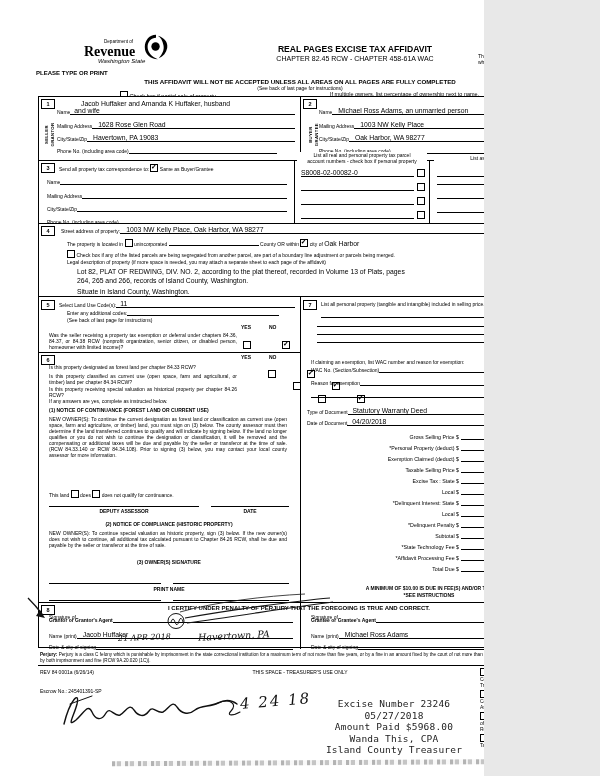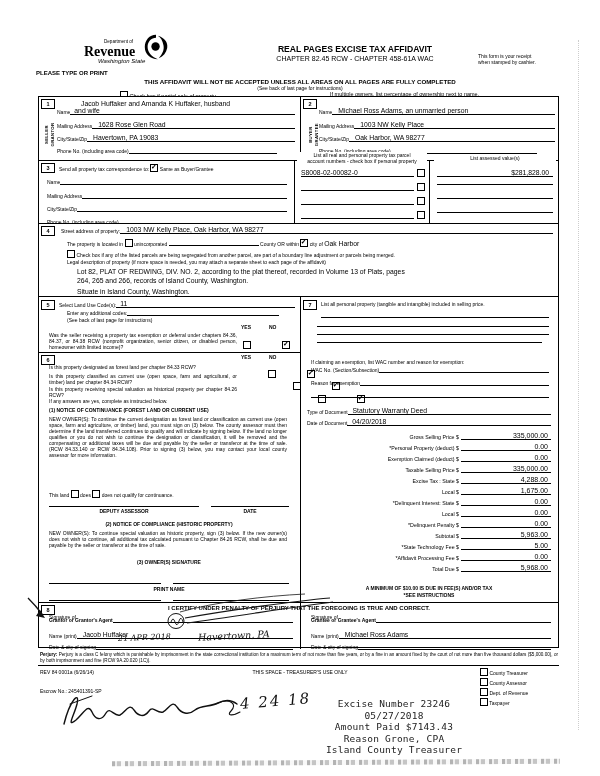--- a/index.html
+++ b/index.html
@@ -1,16 +1,16 @@
 <!DOCTYPE html>
 <html><head>
 <meta charset="utf-8">
 <style>
   html,body{margin:0;padding:0;background:#e8e8e8;}
-  .page{position:relative;width:600px;height:776px;background:#ffffff;
+  .page{position:relative;width:484px;height:776px;background:#ffffff;
         font-family:"Liberation Sans",sans-serif;color:#000;overflow:hidden;}
   .abs{position:absolute;}
   .b{font-weight:bold;}
   .i{font-style:italic;}
   .c{text-align:center;}
   .j{text-align:justify;}
   .t4{font-size:4.6px;line-height:1.25;}
   .t5{font-size:5px;line-height:1.2;}
   .t55{font-size:5.5px;line-height:1.2;}
   .t6{font-size:6px;line-height:1.2;}
@@ -415,22 +415,22 @@
   <div class="abs t5" style="left:40px;top:688px;">
     <span>Escrow No.:</span>
     <span>245401391-SP</span>
   </div>
 
   <div class="abs hand" style="left:240px;top:692px;font-size:15px;transform:rotate(-5deg);letter-spacing:2px;">4 24 18</div>
 
   <div class="abs stamp" style="left:296px;top:698px;width:196px;">
     <div>Excise Number 23246</div>
     <div>05/27/2018</div>
-    <div>Amount Paid $7143.43</div>
-    <div>Reason Grone, CPA</div>
+    <div>Amount Paid $5968.00</div>
+    <div>Wanda This, CPA</div>
     <div>Island County Treasurer</div>
   </div>
 
   <div class="abs" style="left:578px;top:40px;height:690px;border-left:1px dotted #b8b8b8;opacity:.7;"></div>
   <div class="abs noise" style="left:112px;top:760px;width:448px;height:5px;transform:rotate(-.3deg);opacity:.75;"></div>
 
   <svg class="abs" style="left:0;top:0;pointer-events:none;" width="600" height="776" viewBox="0 0 600 776">
 
     <path d="M28 598 q8 8 14 16" stroke="#111" fill="none" stroke-width="1.3"></path>
     <path d="M40 610 l5 8 l-9 -2 z" fill="#111"></path>

